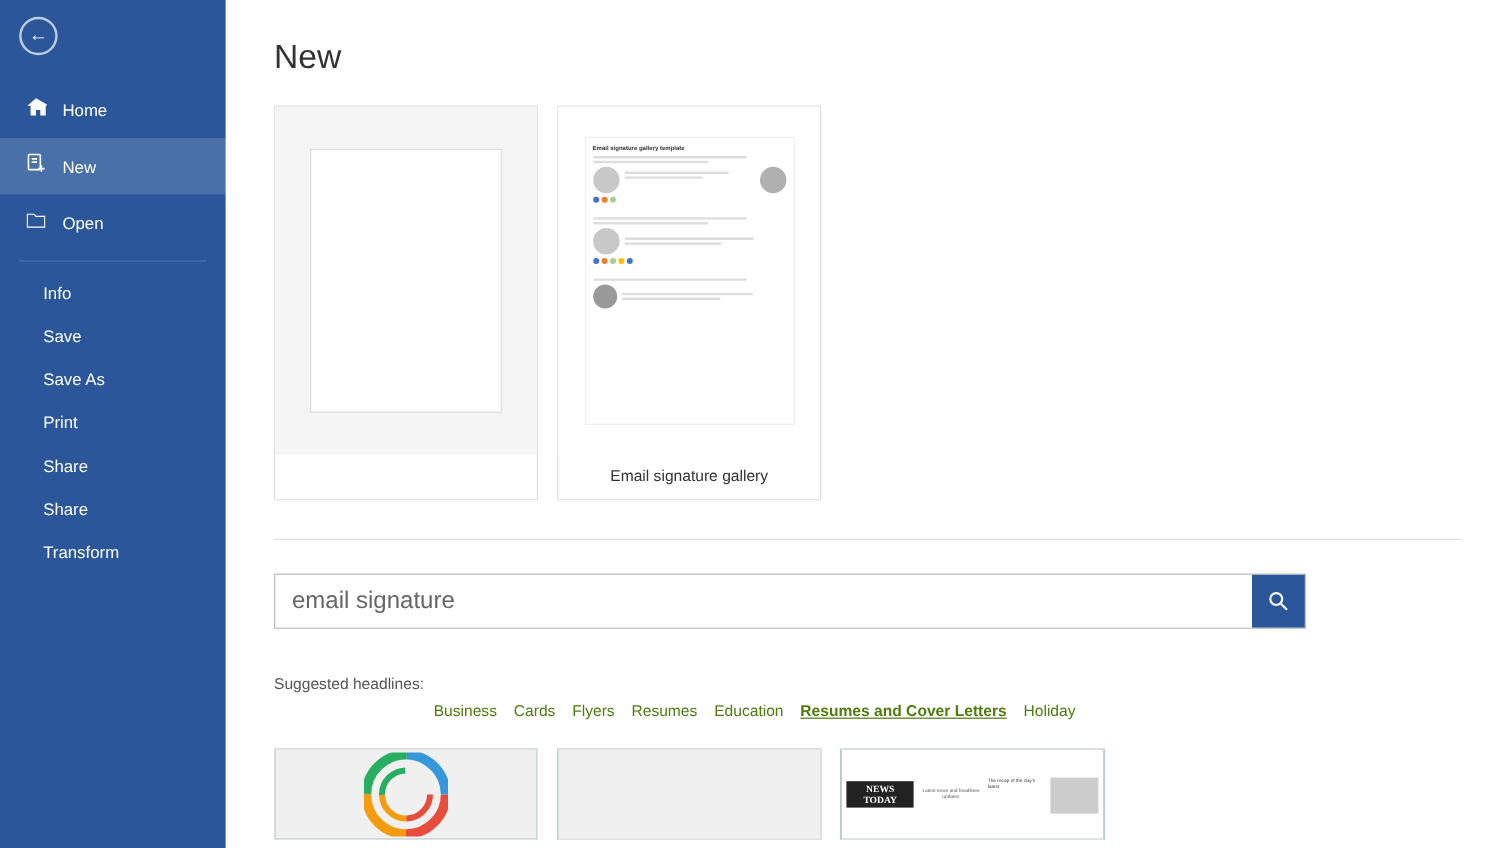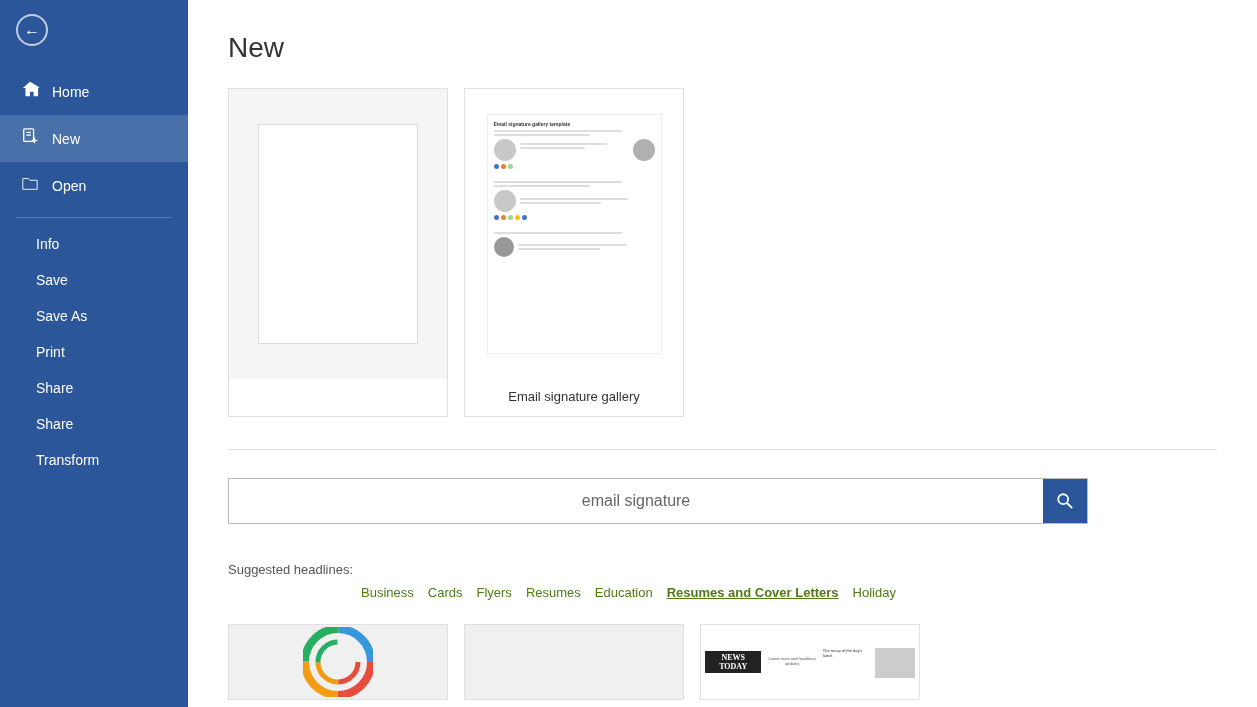--- a/index.html
+++ b/index.html
@@ -167,25 +167,24 @@
       border: 1px solid #bbb;
       width: 860px;
       max-width: 100%;
       background: #fff;
       margin-bottom: 14px;
     }
     .search-input {
       flex: 1;
       border: none;
       outline: none;
-      font-size: 16px;
+      font-size: 20px;
       padding: 10px 14px;
       color: #666;
       background: transparent;
-      text-align: center;
     }
     .search-btn {
       width: 44px;
       height: 44px;
       background: #2b579a;
       border: none;
       cursor: pointer;
       display: flex;
       align-items: center;
       justify-content: center;

